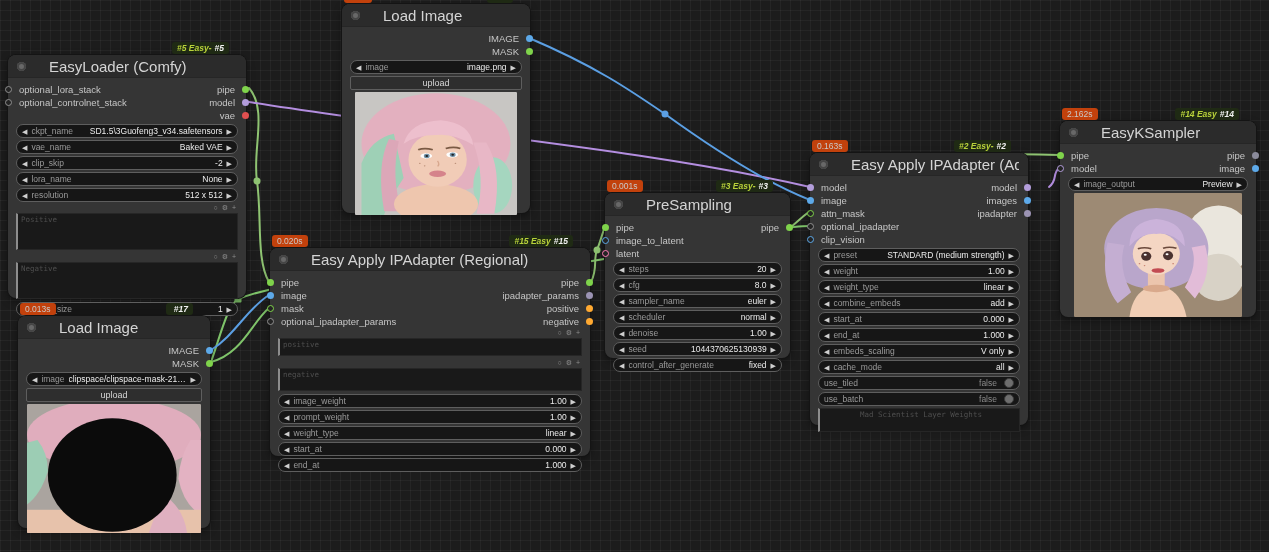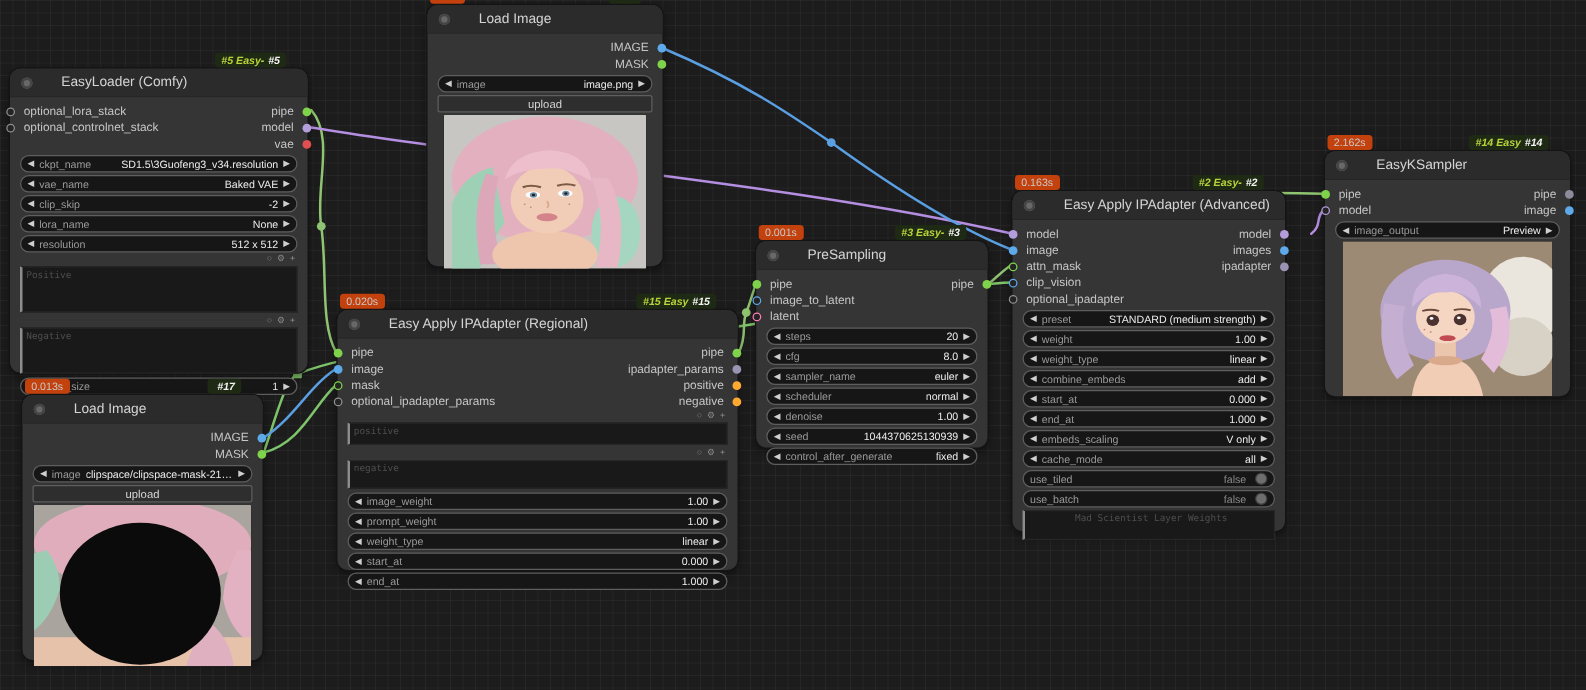--- a/index.html
+++ b/index.html
@@ -16,21 +16,21 @@
   #wires path{fill:none;stroke-width:2;stroke-linecap:round;}
   .w-pipe{stroke:#8fc472;} .w-image{stroke:#5b9fe3;}
   .w-model{stroke:#b48ee0;} .w-mask{stroke:#7fc46a;}
   .d-pipe{fill:#8fc472;} .d-image{fill:#5b9fe3;} .d-mask{fill:#7fc46a;}
 
   .node{position:absolute;z-index:2;background:#353535;border-radius:8px;
         box-shadow:0 0 0 1px #141414, 0 3px 8px rgba(0,0,0,.45);}
   .title{height:22px;display:flex;align-items:center;gap:7px;padding:0 9px;
          background:#2b2b2b;border-radius:8px 8px 0 0;border-bottom:1px solid #262626;}
   .tdot{width:9px;height:9px;border-radius:50%;background:#686868;box-shadow:inset 0 0 0 2px #454545;flex:none;}
-  .ttext{font-size:11px;color:#d4d4d4;white-space:nowrap;overflow:hidden;padding-left:16px;}
+  .ttext{font-size:15px;color:#d4d4d4;white-space:nowrap;overflow:hidden;padding-left:16px;}
   .slots{margin-top:5px;}
   .srow{position:relative;height:13px;font-size:9.5px;color:#c6c6c6;}
   .sin{position:absolute;left:11px;top:0;line-height:13px;white-space:nowrap;}
   .sout{position:absolute;right:11px;top:0;line-height:13px;white-space:nowrap;}
   .sdot{position:absolute;top:3px;width:7px;height:7px;border-radius:50%;box-sizing:border-box;}
   .sdot.l{left:-3px;} .sdot.r{right:-3px;}
   .pill{display:flex;align-items:center;height:12px;margin:2px 8px;background:#161616;
         border:1px solid #5e5e5e;border-radius:7px;padding:0 5px;font-size:8.5px;gap:4px;overflow:hidden;}
   .arr{color:#cfcfcf;font-size:7px;line-height:1;flex:none;}
   .wlabel{color:#9a9a9a;white-space:nowrap;flex:none;}
@@ -88,21 +88,21 @@
         </div>
         <div class="srow">
           <span class="sdot r" style="background: rgb(224, 80, 80);"></span>
           <span class="sout">vae</span>
         </div>
       </div>
       <div class="widgets">
         <div class="pill">
           <span class="arr">◀</span>
           <span class="wlabel">ckpt_name</span>
-          <span class="wvalue">SD1.5\3Guofeng3_v34.resolution</span>
+          <span class="wvalue">SD1.5\3Guofeng3_v34.safetensors</span>
           <span class="arr">▶</span>
         </div>
         <div class="pill">
           <span class="arr">◀</span>
           <span class="wlabel">vae_name</span>
           <span class="wvalue">Baked VAE</span>
           <span class="arr">▶</span>
         </div>
         <div class="pill">
           <span class="arr">◀</span>
@@ -399,26 +399,26 @@
           <span class="sdot r" style="background: rgb(93, 169, 233);"></span>
           <span class="sout">images</span>
         </div>
         <div class="srow">
           <span class="sdot l" style="border: 1.5px solid rgb(127, 211, 75); background: rgb(36, 36, 36);"></span>
           <span class="sin">attn_mask</span>
           <span class="sdot r" style="background: rgb(155, 147, 179);"></span>
           <span class="sout">ipadapter</span>
         </div>
         <div class="srow">
+          <span class="sdot l" style="border: 1.5px solid rgb(143, 143, 143); background: rgb(36, 36, 36);"></span>
+          <span class="sin">optional_ipadapter</span>
+        </div>
+        <div class="srow">
           <span class="sdot l" style="border: 1.5px solid rgb(93, 169, 233); background: rgb(36, 36, 36);"></span>
           <span class="sin">clip_vision</span>
-        </div>
-        <div class="srow">
-          <span class="sdot l" style="border: 1.5px solid rgb(143, 143, 143); background: rgb(36, 36, 36);"></span>
-          <span class="sin">optional_ipadapter</span>
         </div>
       </div>
       <div class="widgets">
         <div class="pill">
           <span class="arr">◀</span>
           <span class="wlabel">preset</span>
           <span class="wvalue">STANDARD (medium strength)</span>
           <span class="arr">▶</span>
         </div>
         <div class="pill">

